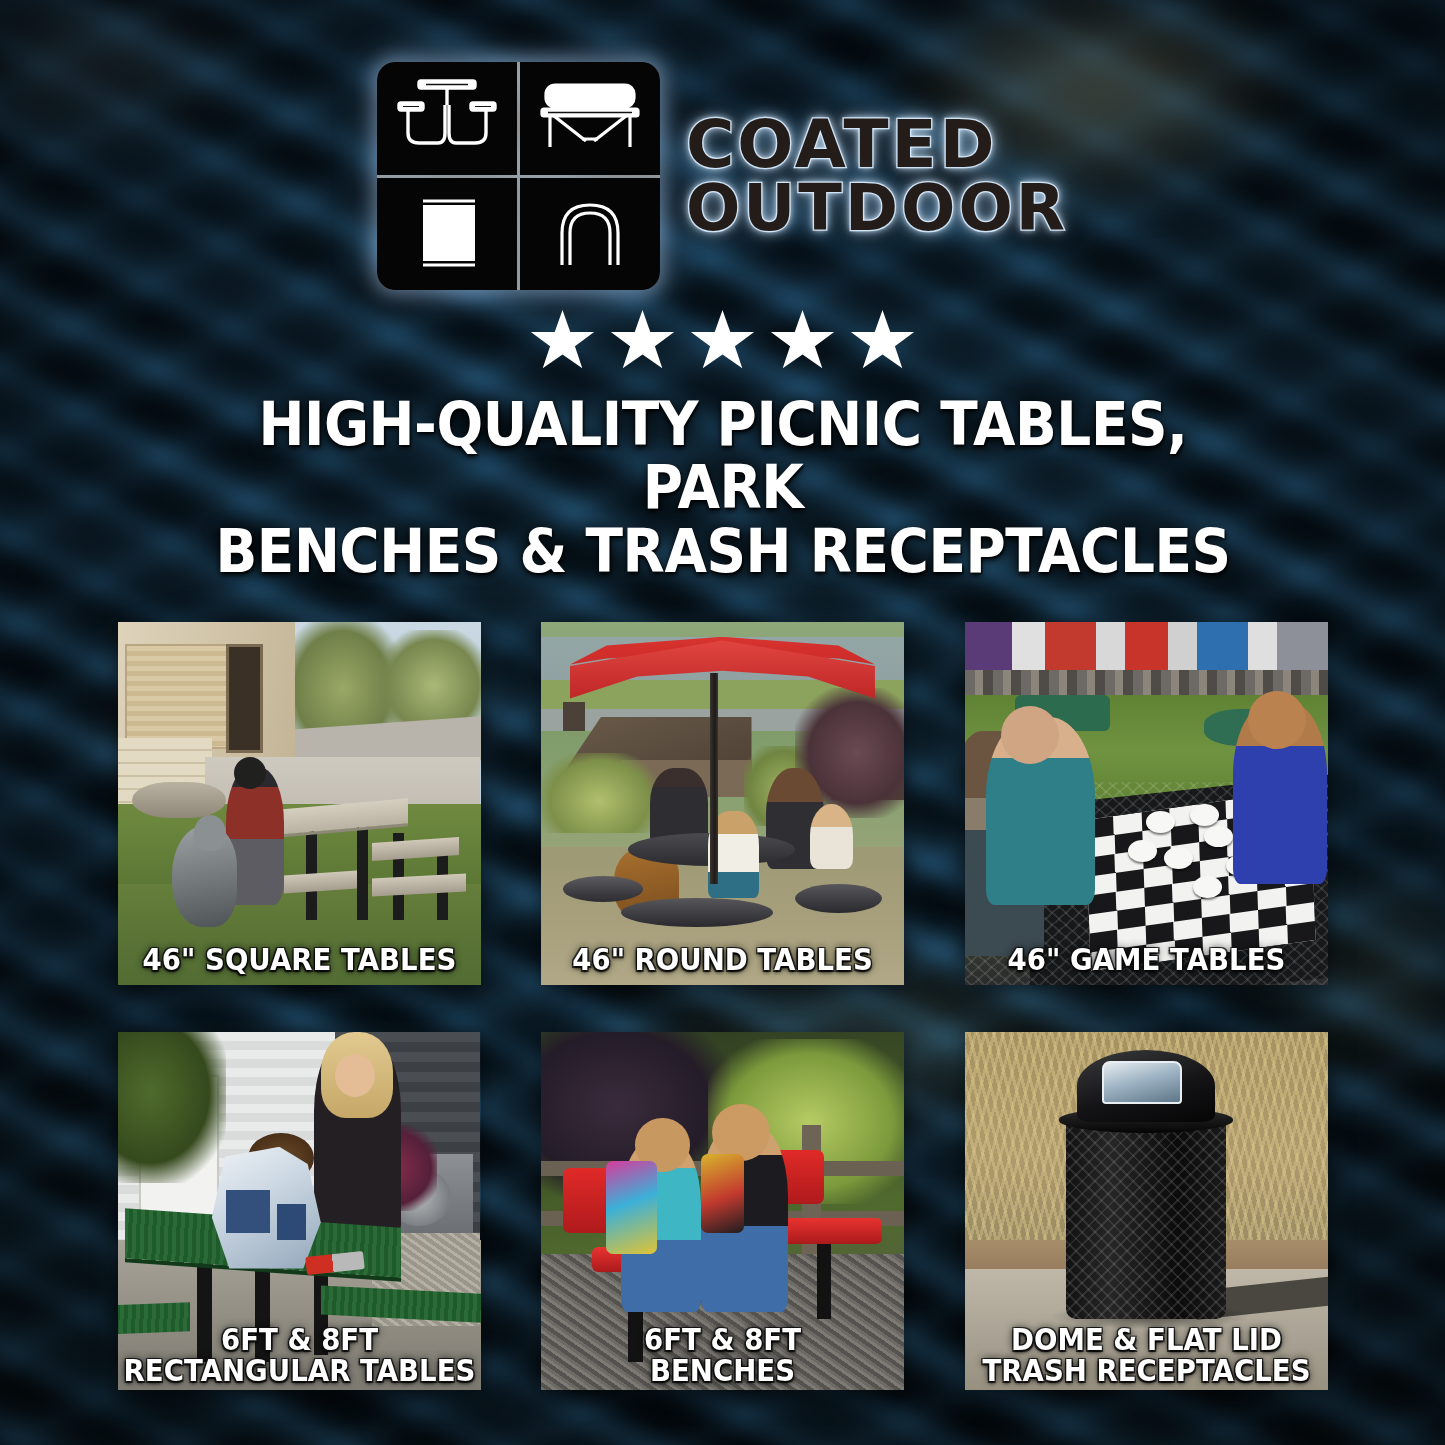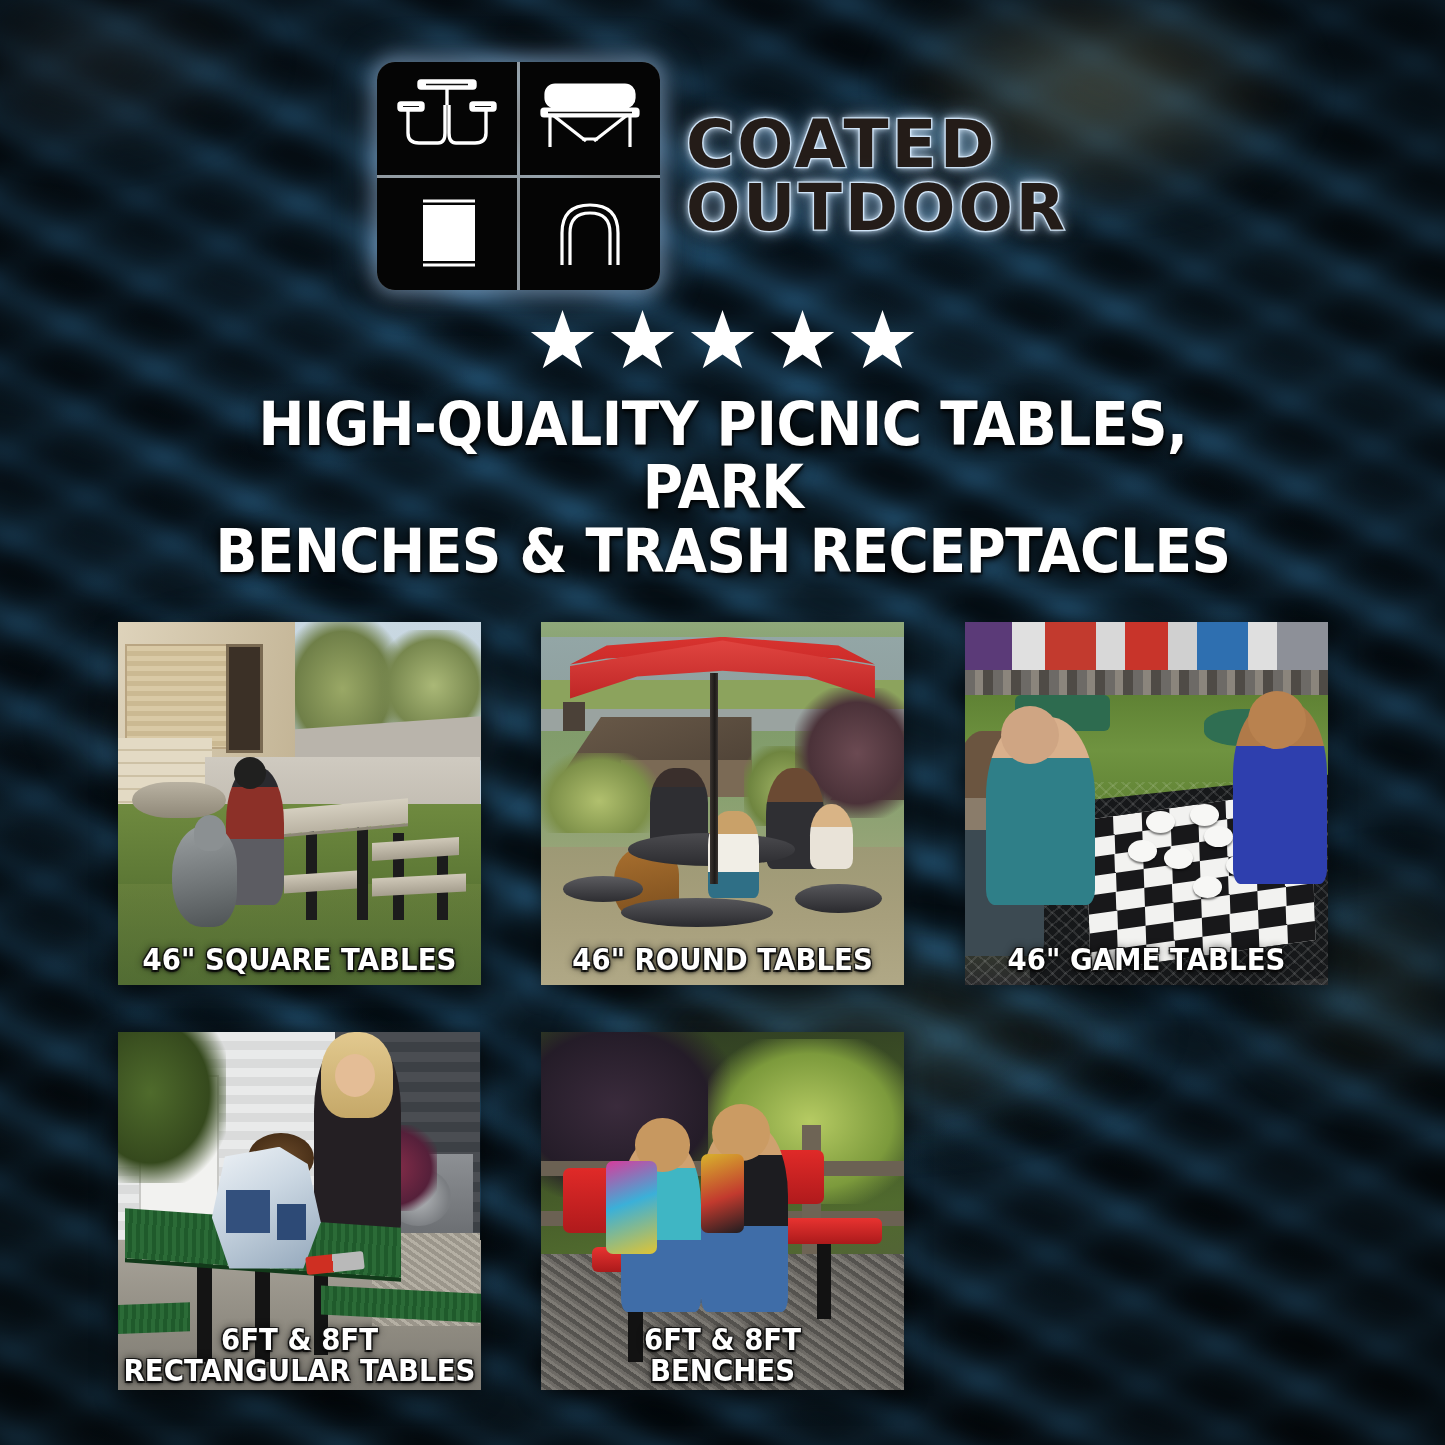--- a/index.html
+++ b/index.html
@@ -571,16 +571,37 @@
             <div class="lay t5-pack"></div>
               <div class="lay t5-pack2"></div>
           </div>
         </div>
         <div class="tile-caption two-line">
           <span class="cl">6FT &amp; 8FT</span>
           <span class="cl">BENCHES</span>
         </div>
       </div>
 
+      <div class="tile">
+        <div class="tile-photo">
+          <div class="scene">
+            <div class="lay t6-sky"></div>
+              <div class="lay t6-sky2"></div>
+              <div class="lay t6-grass"></div>
+            <div class="lay t6-dirt"></div>
+              <div class="lay t6-walk"></div>
+              <div class="lay t6-curb"></div>
+            <div class="lay t6-shadow"></div>
+            <div class="lay t6-body"></div>
+              <div class="lay t6-rim"></div>
+            <div class="lay t6-dome"></div>
+              <div class="lay t6-win"></div>
+          </div>
+        </div>
+        <div class="tile-caption two-line">
+          <span class="cl">DOME &amp; FLAT LID</span>
+          <span class="cl">TRASH RECEPTACLES</span>
+        </div>
+      </div>
 
     </div>
   </div>
 </div>
 
 </body></html>

